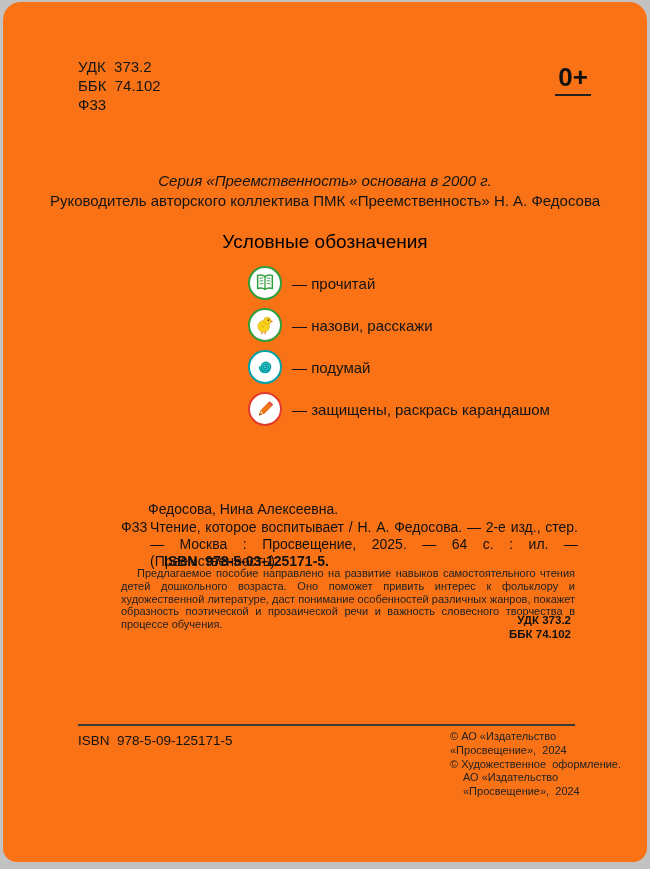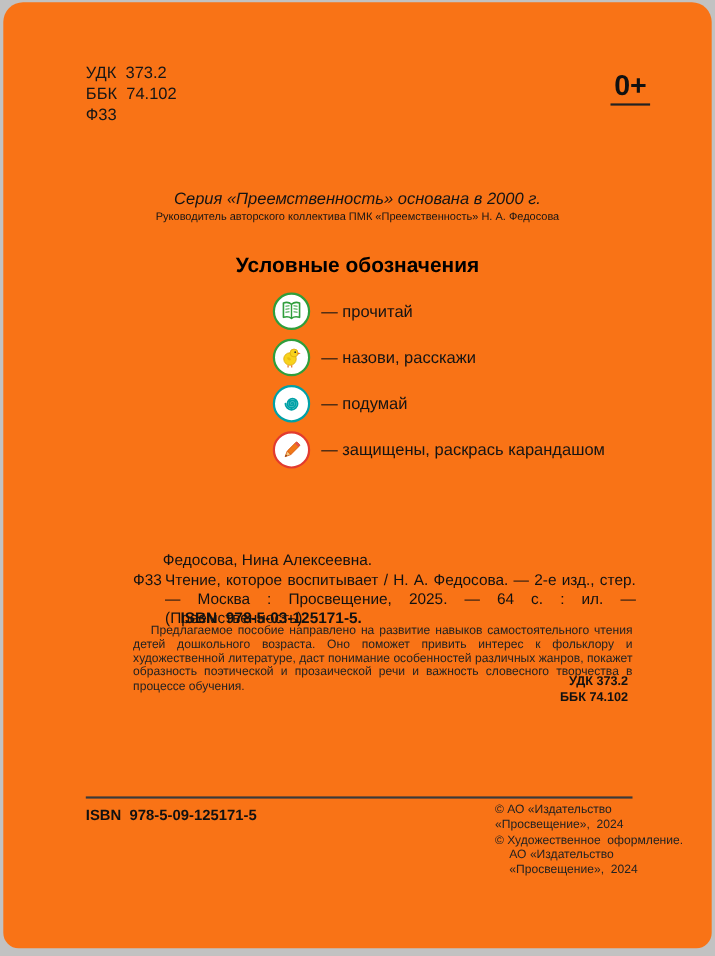--- a/index.html
+++ b/index.html
@@ -19,22 +19,22 @@
   .pre{white-space:pre-wrap;}
   
   .udk-block{left:75px;top:55px;font-size:15px;line-height:19px;color:#161616;}
   .age-badge{
     right:56px;top:60px;font-size:26px;font-weight:600;color:#111;
     border-bottom:2px solid #222;padding:0 3px 1px 3px;
   }
   
   .center-line{left:0;right:0;text-align:center;}
   .series-line{top:143px;font-style:italic;font-size:15px;color:#141414;margin-top:27px;}
-  .leader-line{top:190px;font-size:10px;color:#141414;}
-  .legend-title{top:229px;font-size:19px;font-weight:bold;color:#000;}
+  .leader-line{top:190px;font-size:15px;color:#141414;}
+  .legend-title{top:229px;font-size:19px;font-weight:normal;color:#000;}
   
   .legend{left:245px;top:263px;display:flex;flex-direction:column;gap:6px;}
   .legend-row{display:flex;align-items:center;gap:10px;height:36px;}
   .legend-ring{
     width:34px;height:34px;border-radius:50%;
     border:2.5px solid #2f9e3b;box-sizing:border-box;
     display:flex;align-items:center;justify-content:center;flex:0 0 auto;
     background:#fff;
   }
   .legend-ring svg{display:block;}
@@ -45,21 +45,21 @@
   .bib-entry{left:147px;top:517px;width:428px;font-size:14px;line-height:17px;text-align:justify;color:#111;}
   .bib-isbn{left:161px;top:551px;font-size:14px;font-weight:bold;color:#111;}
   .bib-annotation{
     left:118px;top:565px;width:454px;
     font-size:11px;line-height:12.8px;text-align:justify;color:#222;
     text-indent:16px;
   }
   .bib-codes-right{right:76px;top:611px;text-align:right;font-size:11.5px;font-weight:bold;line-height:14px;color:#111;}
   
   .footer-rule{left:75px;top:722px;width:497px;height:1.5px;background:#3a3a3a;}
-  .footer-isbn{left:75px;top:731px;font-size:13.5px;font-weight:bold;color:#111;}
+  .footer-isbn{left:75px;top:731px;font-size:13.5px;font-weight:normal;color:#111;}
   .copyright-block{left:402px;top:728px;font-size:11px;line-height:13.8px;color:#222;margin-left:45px;}
   .copyright-line.indented{padding-left:13px;}
 </style>
 </head>
 <body>
 
 <div class="stage">
   <div class="page">
 
     <div class="abs udk-block">

